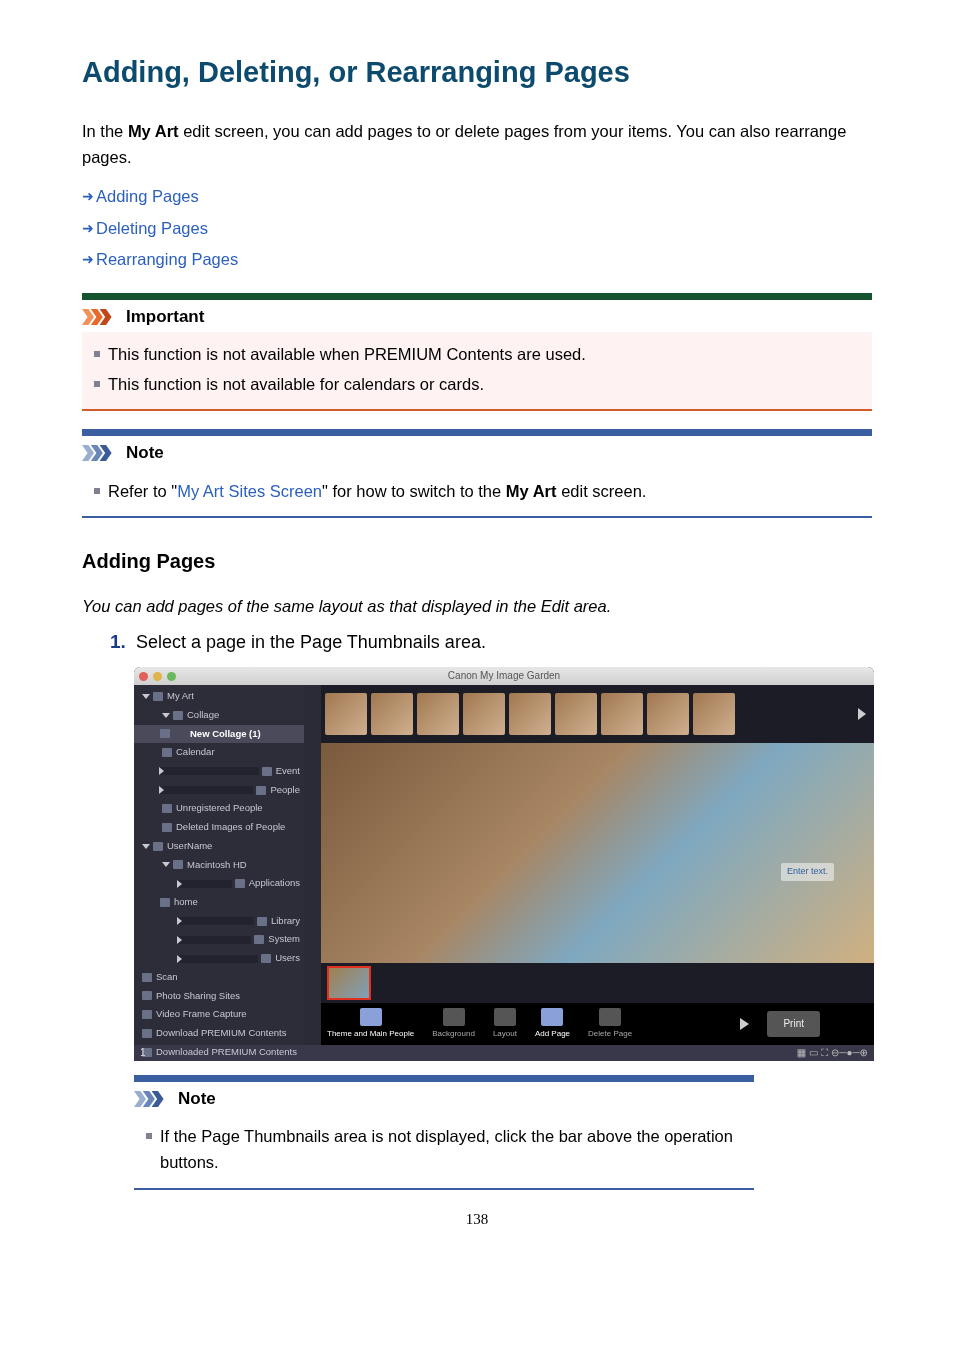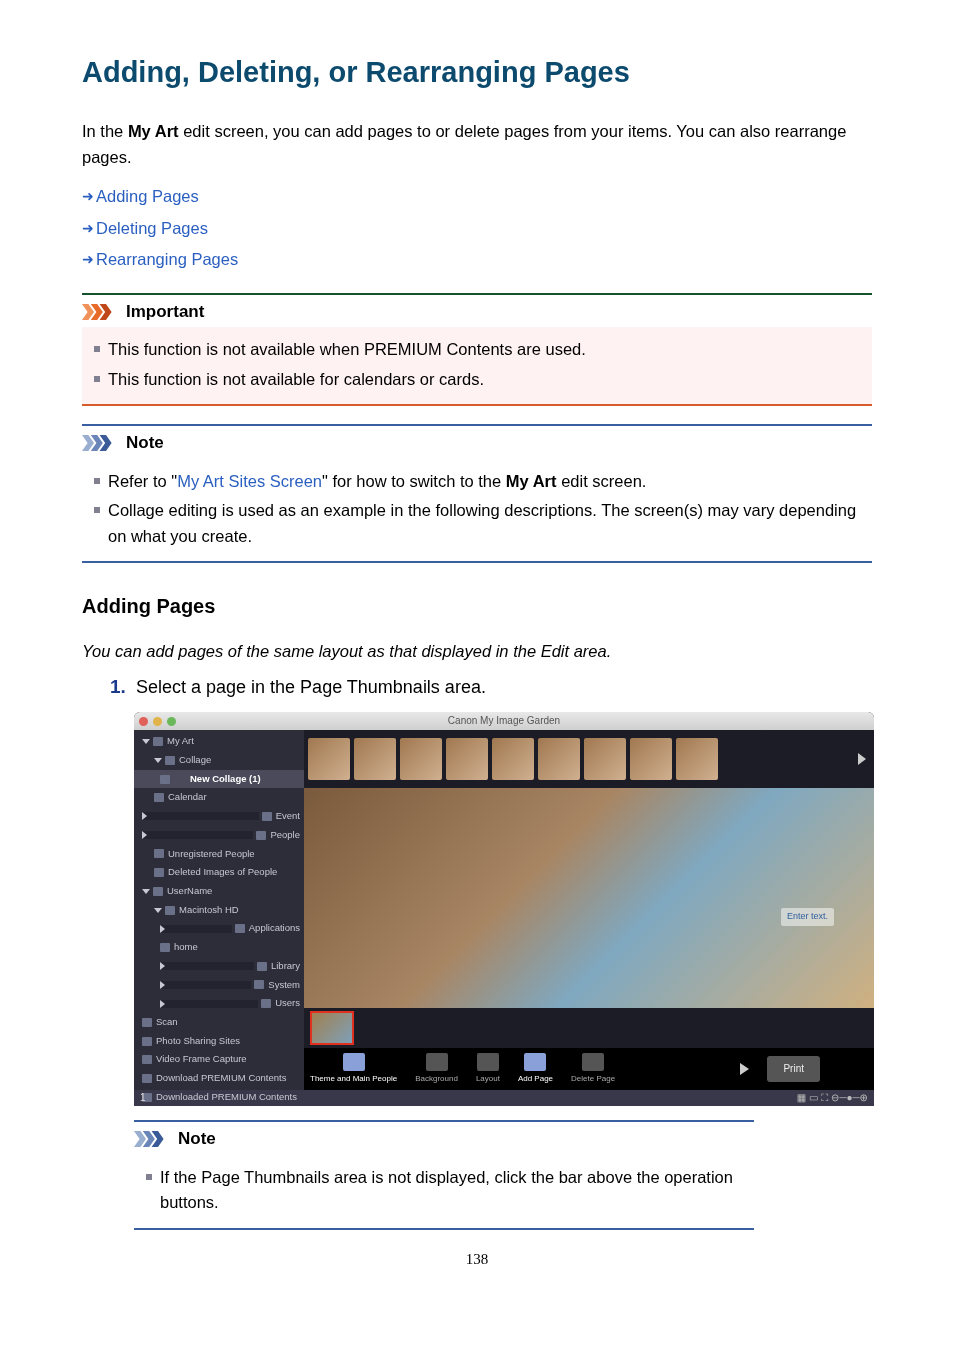--- a/index.html
+++ b/index.html
@@ -34,21 +34,21 @@
     width: 14px;
     display: inline-block;
   }
   .link {
     color: #2a5fc0;
     cursor: pointer;
   }
 
   
   .callout {
-    border-top: 2px solid #14532d;
+    border-top: 7px solid #14532d;
     border-bottom: 2px solid #d55b2a;
     margin: 10px 0 18px 0;
   }
   .callout.note {
     border-top-color: #3a5fa0;
     border-bottom-color: #3a5fa0;
   }
   .callout .head {
     display: flex;
     align-items: center;
@@ -139,29 +139,29 @@
     font-size: 9.5px;
     padding: 2px 0;
   }
   .shot .sidebar .item {
     padding: 2px 4px 2px 8px;
     white-space: nowrap;
     overflow: hidden;
     display:flex;
     align-items:center;
   }
-  .shot .sidebar .item.l1 { padding-left: 20px; }
+  .shot .sidebar .item.l1 { padding-left: 28px; }
   .shot .sidebar .item.l2 { padding-left: 26px; }
   .shot .sidebar .item.sel { background:#4a4a5a; font-weight:bold; color:#fff;gap:16px; }
   .tri { display:inline-block; width:0; height:0; margin-right:3px; }
   .tri.down { border-left:4px solid transparent; border-right:4px solid transparent; border-top:5px solid #c8c8d4; }
   .tri.right { border-top:4px solid transparent; border-bottom:4px solid transparent; border-left:5px solid #c8c8d4; }
   .ico { width:10px; height:9px; background:#6a7088; margin-right:4px; border-radius:1px; display:inline-block; }
 
-  .shot .right { flex:1; display:flex; flex-direction:column; background:#232330; }
+  .shot .right { flex:1; display:flex; flex-direction:column; background:#232330;margin-left:17px; }
   .shot .thumbs {
     height: 58px;
     background: #1c1c26;
     display:flex;
     align-items:center;
     padding: 0 4px;
     gap: 4px;
   }
   .shot .thumbs .th {
     width: 42px; height: 42px;
@@ -267,21 +267,20 @@
           <path d="M22 0 L30 0 L37 10 L30 20 L22 20 L29 10 Z" fill="#3a5a98"></path>
         </svg>
       </span>
       <span>Note</span>
     </div>
     <div class="body">
       <ul class="sq-bullet-list">
         <li>
           <span>Refer to "</span><span class="link">My Art Sites Screen</span><span>" for how to switch to the </span><b>My Art</b><span> edit screen.</span>
         </li>
-        <li>Collage editing is used as an example in the following descriptions. The screen(s) may vary depending on what you create.</li>
       </ul>
     </div>
   </div>
 
   <h2>Adding Pages</h2>
   <p class="subintro">You can add pages of the same layout as that displayed in the Edit area.</p>
 
   <div class="step-row">
     <span class="step-num">1.</span>
     <span class="step-text">Select a page in the Page Thumbnails area.</span>

